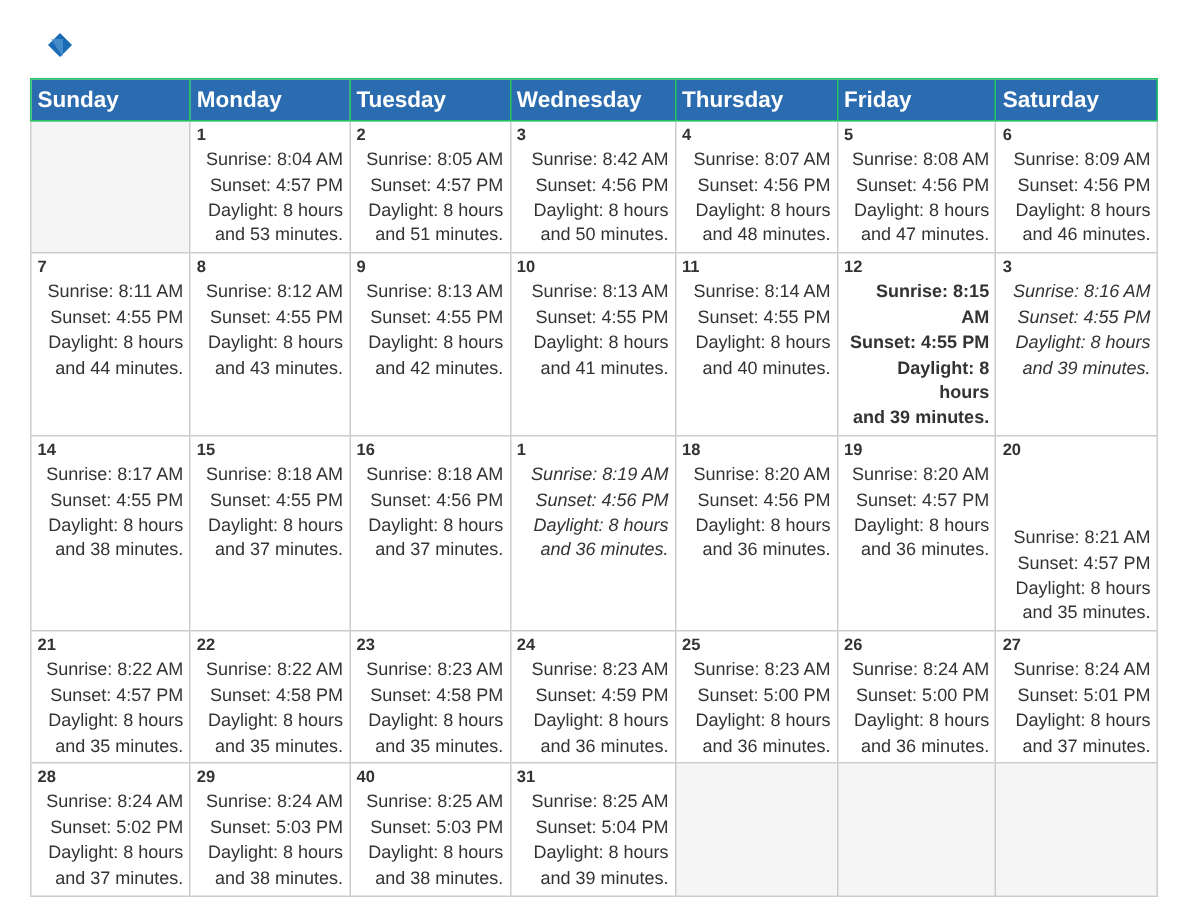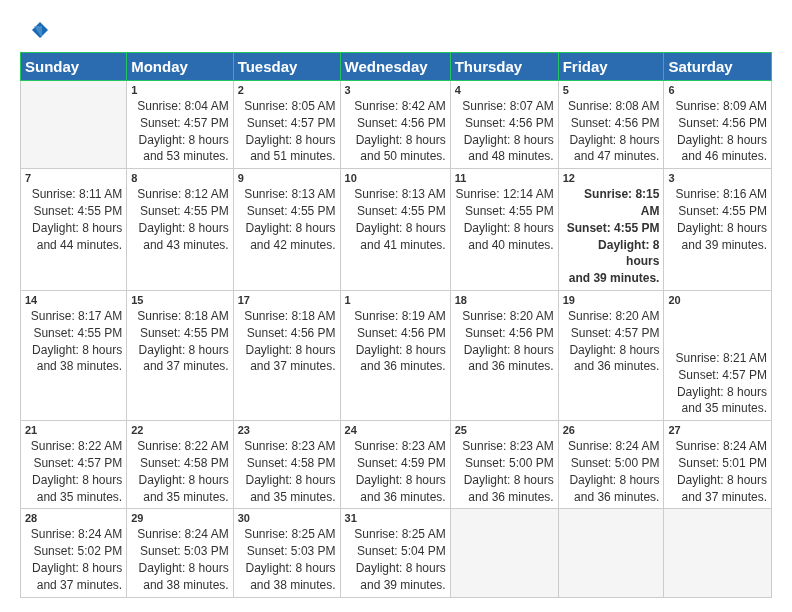--- a/index.html
+++ b/index.html
@@ -199,35 +199,35 @@
           </td>
           <td>
             <div class="day-num">10</div>
             <div class="day-info" style="white-space: pre-line;">Sunrise: 8:13 AM
 Sunset: 4:55 PM
 Daylight: 8 hours
 and 41 minutes.</div>
           </td>
           <td>
             <div class="day-num">11</div>
-            <div class="day-info" style="white-space: pre-line;">Sunrise: 12:14 AM
+            <div class="day-info" style="white-space: pre-line;">Sunrise: 8:14 AM
 Sunset: 4:55 PM
 Daylight: 8 hours
 and 40 minutes.</div>
           </td>
           <td>
             <div class="day-num">12</div>
             <div class="day-info" style="white-space: pre-line; font-weight: bold;">Sunrise: 8:15 AM
 Sunset: 4:55 PM
 Daylight: 8 hours
 and 39 minutes.</div>
           </td>
           <td>
             <div class="day-num">3</div>
-            <div class="day-info" style="white-space: pre-line;">Sunrise: 8:16 AM
+            <div class="day-info" style="white-space: pre-line; font-style: italic;">Sunrise: 8:16 AM
 Sunset: 4:55 PM
 Daylight: 8 hours
 and 39 minutes.</div>
           </td>
         </tr>
         <tr>
           <td>
             <div class="day-num">14</div>
             <div class="day-info" style="white-space: pre-line;">Sunrise: 8:17 AM
 Sunset: 4:55 PM
@@ -235,29 +235,29 @@
 and 38 minutes.</div>
           </td>
           <td>
             <div class="day-num">15</div>
             <div class="day-info" style="white-space: pre-line;">Sunrise: 8:18 AM
 Sunset: 4:55 PM
 Daylight: 8 hours
 and 37 minutes.</div>
           </td>
           <td>
-            <div class="day-num">17</div>
+            <div class="day-num">16</div>
             <div class="day-info" style="white-space: pre-line;">Sunrise: 8:18 AM
 Sunset: 4:56 PM
 Daylight: 8 hours
 and 37 minutes.</div>
           </td>
           <td>
             <div class="day-num">1</div>
-            <div class="day-info" style="white-space: pre-line;">Sunrise: 8:19 AM
+            <div class="day-info" style="white-space: pre-line; font-style: italic;">Sunrise: 8:19 AM
 Sunset: 4:56 PM
 Daylight: 8 hours
 and 36 minutes.</div>
           </td>
           <td>
             <div class="day-num">18</div>
             <div class="day-info" style="white-space: pre-line;">Sunrise: 8:20 AM
 Sunset: 4:56 PM
 Daylight: 8 hours
 and 36 minutes.</div>
@@ -337,21 +337,21 @@
 and 37 minutes.</div>
           </td>
           <td>
             <div class="day-num">29</div>
             <div class="day-info" style="white-space: pre-line;">Sunrise: 8:24 AM
 Sunset: 5:03 PM
 Daylight: 8 hours
 and 38 minutes.</div>
           </td>
           <td>
-            <div class="day-num">30</div>
+            <div class="day-num">40</div>
             <div class="day-info" style="white-space: pre-line;">Sunrise: 8:25 AM
 Sunset: 5:03 PM
 Daylight: 8 hours
 and 38 minutes.</div>
           </td>
           <td>
             <div class="day-num">31</div>
             <div class="day-info" style="white-space: pre-line;">Sunrise: 8:25 AM
 Sunset: 5:04 PM
 Daylight: 8 hours

